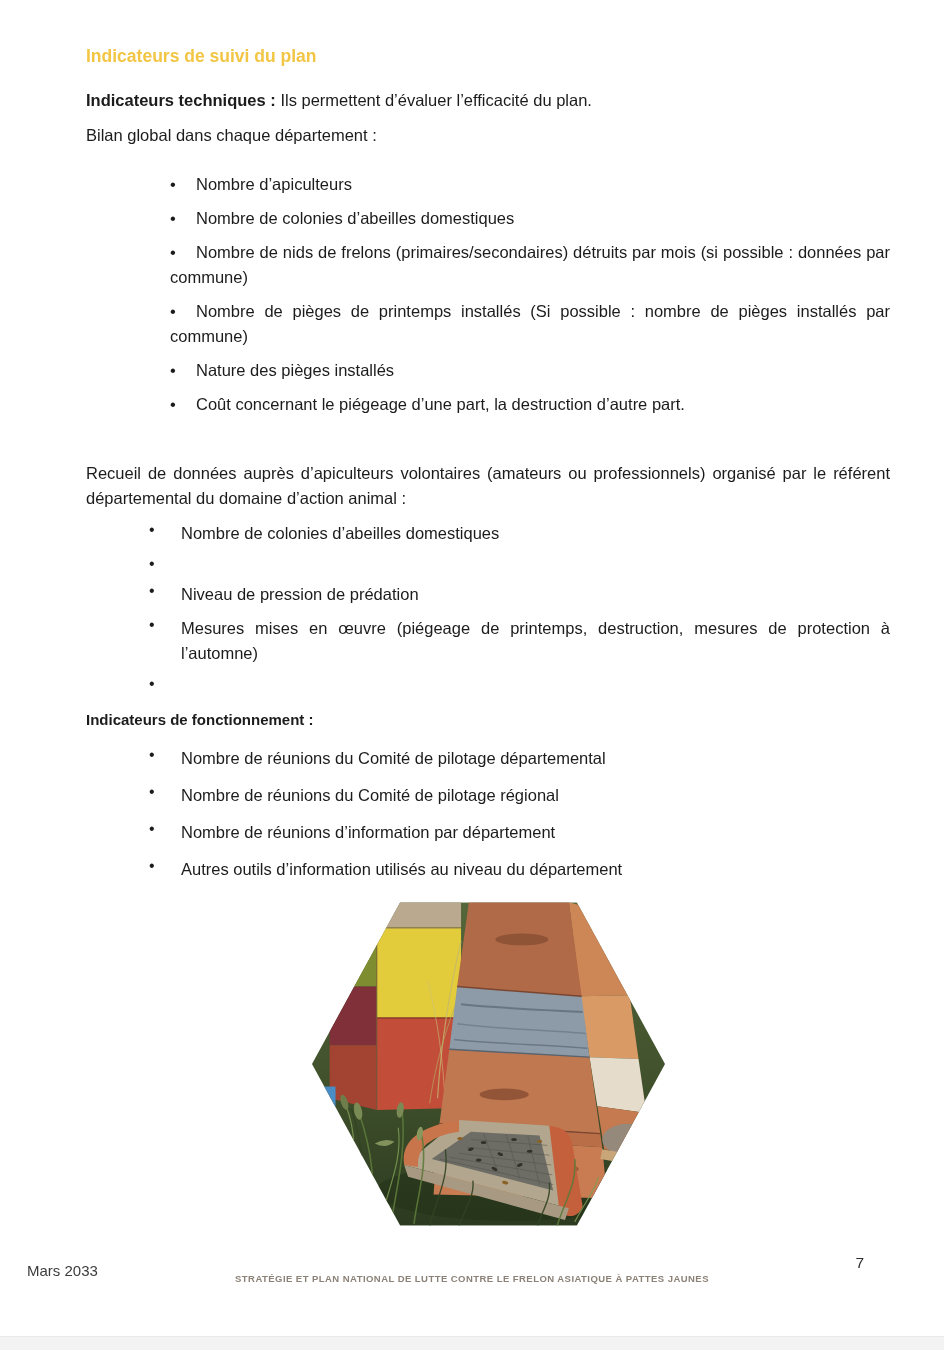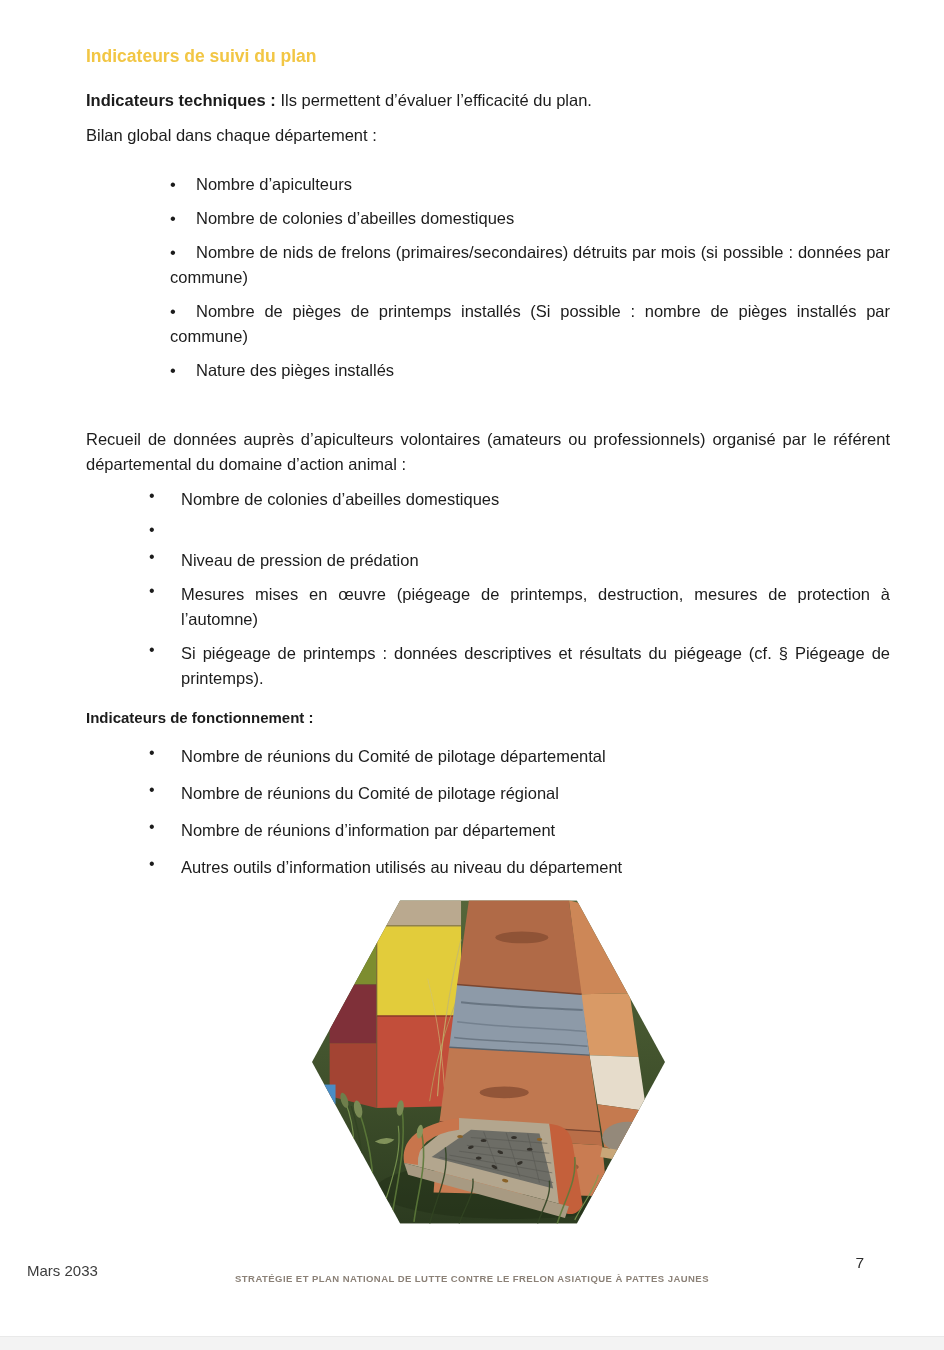--- a/index.html
+++ b/index.html
@@ -71,20 +71,21 @@
       <div class="b1-item"><span class="dot">•</span><span>Nombre d’apiculteurs</span></div>
 
       <div class="b1-item"><span class="dot">•</span><span>Nombre de colonies d’abeilles domestiques</span></div>
 
       <div class="b1-item"><span class="dot">•</span><span>Nombre de nids de frelons (primaires/secondaires) détruits par mois (si possible : données par commune)</span></div>
 
       <div class="b1-item"><span class="dot">•</span><span>Nombre de pièges de printemps installés (Si possible : nombre de pièges installés par commune)</span></div>
 
       <div class="b1-item"><span class="dot">•</span><span>Nature des pièges installés</span></div>
 
+      <div class="b1-item"><span class="dot">•</span><span>Coût concernant le piégeage d’une part, la destruction d’autre part.</span></div>
     </div>
 
   <div class="gap-after-g1"></div>
 
   <p class="para justify">Recueil de données auprès d’apiculteurs volontaires (amateurs ou professionnels) organisé par le référent départemental du domaine d’action animal :</p>
 
   <div class="list-hang">
 
       <div class="h-item">
         <span class="dot">•</span>
@@ -100,21 +101,20 @@
         <span class="bullet-text">Niveau de pression de prédation</span>
       </div>
 
       <div class="h-item">
         <span class="dot">•</span>
         <span class="bullet-text">Mesures mises en œuvre (piégeage de printemps, destruction, mesures de protection à l’automne)</span>
       </div>
 
       <div class="h-item">
         <span class="dot">•</span>
-        <span class="bullet-text">Si piégeage de printemps : données descriptives et résultats du piégeage (cf. § Piégeage de printemps).</span>
       </div>
     </div>
 
   <div class="section-heading">Indicateurs de fonctionnement :</div>
 
   <div class="list-hang list-g3">
 
       <div class="h-item">
         <span class="dot">•</span>
         <span class="bullet-text">Nombre de réunions du Comité de pilotage départemental</span>

